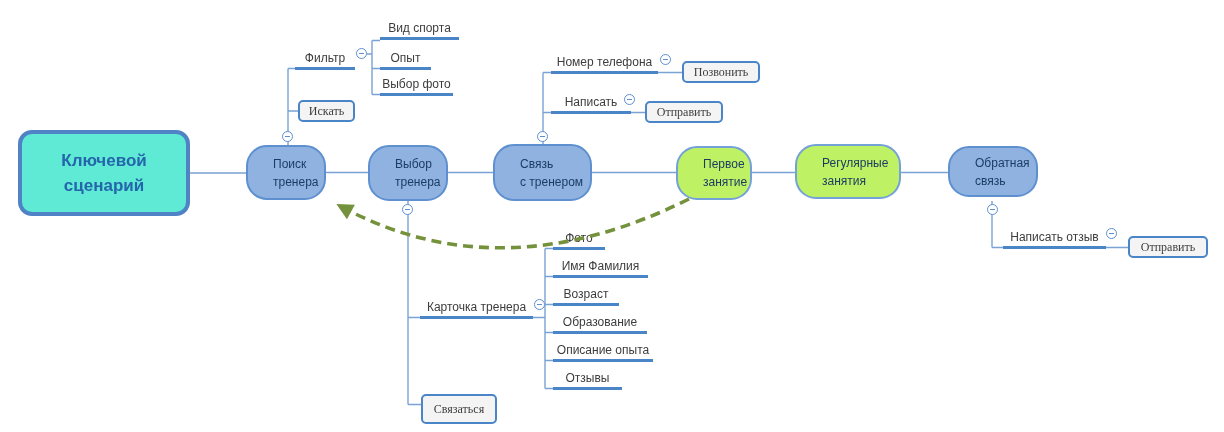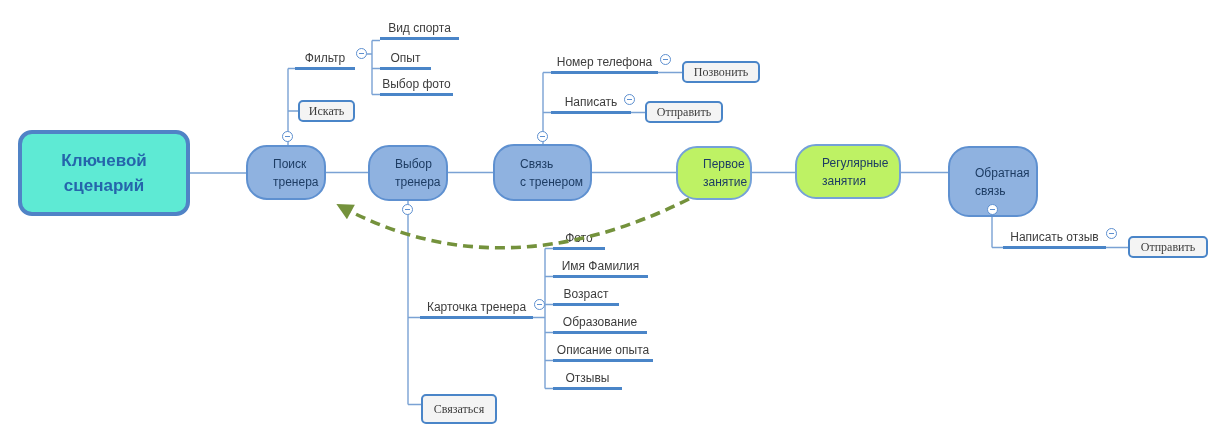--- a/index.html
+++ b/index.html
@@ -63,21 +63,21 @@
   <div class="topic blue" style="left:246px;top:145px;width:80px;height:55px;">Поиск
 тренера</div>
   <div class="topic blue" style="left:368px;top:145px;width:80px;height:56px;">Выбор
 тренера</div>
   <div class="topic blue" style="left:493px;top:144px;width:99px;height:57px;">Связь
 с тренером</div>
   <div class="topic cream" style="left:676px;top:146px;width:76px;height:54px;">Первое
 занятие</div>
   <div class="topic cream" style="left:795px;top:144px;width:106px;height:55px;">Регулярные
 занятия</div>
-  <div class="topic blue" style="left:948px;top:146px;width:90px;height:71px;">Обратная
+  <div class="topic blue" style="left:948px;top:146px;width:90px;height:51px;">Обратная
 связь</div>
 
   <div class="lt" style="left:295px;top:49px;width:60px;">Фильтр</div>
   <div class="lt" style="left:380px;top:19px;width:79px;">Вид спорта</div>
   <div class="lt" style="left:380px;top:49px;width:51px;">Опыт</div>
   <div class="lt" style="left:380px;top:75px;width:73px;">Выбор фото</div>
   <div class="btn" style="left:298px;top:100px;width:57px;">Искать</div>
 
   <div class="lt" style="left:551px;top:53px;width:107px;">Номер телефона</div>
   <div class="lt" style="left:551px;top:93px;width:80px;">Написать</div>

